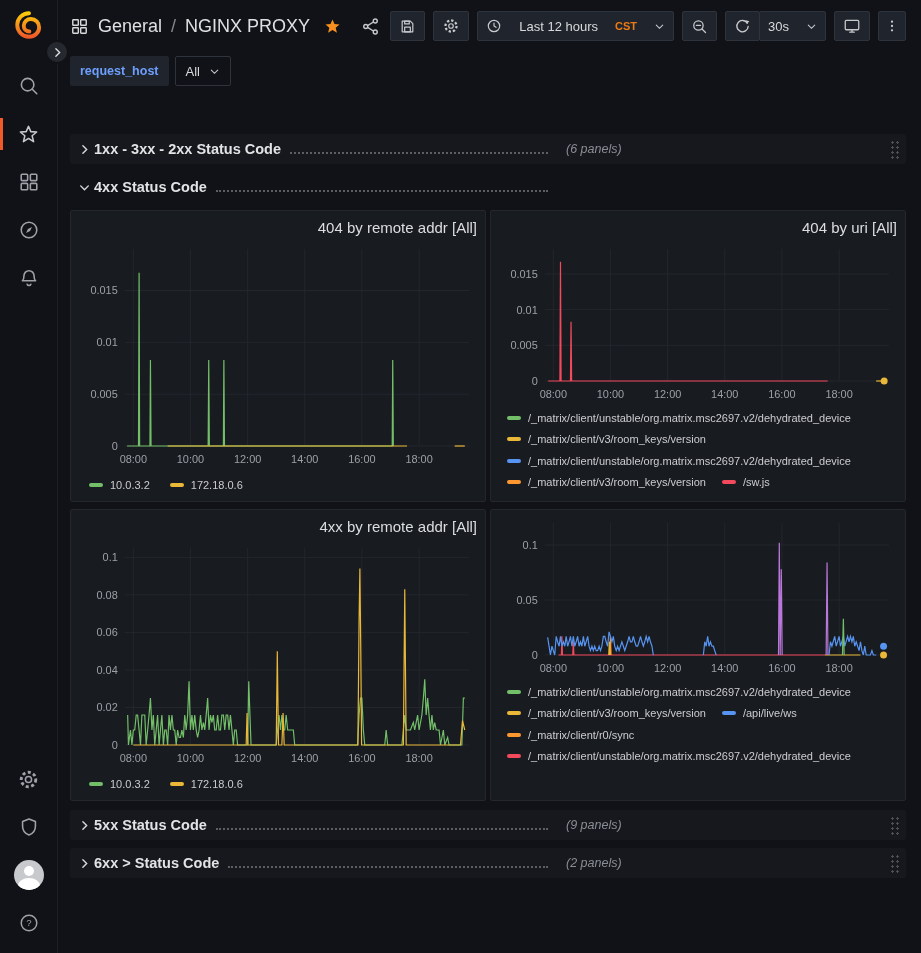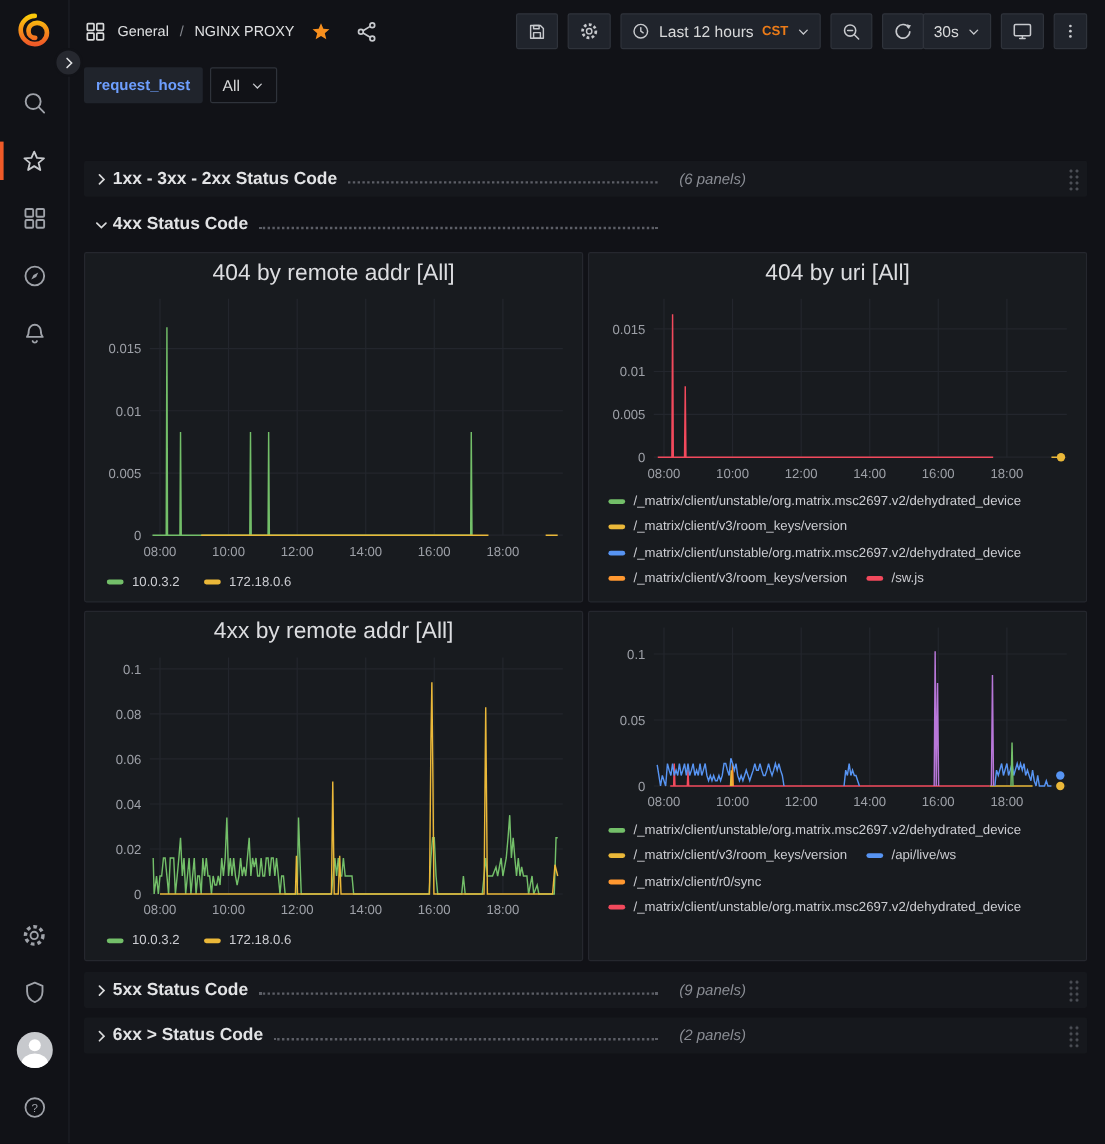--- a/index.html
+++ b/index.html
@@ -33,27 +33,27 @@
   .side-bottom { margin-top:auto; display:flex; flex-direction:column; align-items:center; width:100%; padding-bottom:6px; }
   .avatar { width:30px; height:30px; border-radius:50%; overflow:hidden; background:#c7c9cd; position:relative; }
   .avatar .head { position:absolute; left:10px; top:6px; width:10px; height:10px; border-radius:50%; background:#fff; }
   .avatar .body { position:absolute; left:4px; top:18px; width:22px; height:16px; border-radius:50%; background:#fff; }
 
   
   .main { flex:1; display:flex; flex-direction:column; padding:0 15px 0 12px; min-width:0; }
 
   
   .topbar { height:52px; flex:none; display:flex; align-items:center; }
-  .crumb { display:flex; align-items:center; gap:9px; font-size:12px; color:#dfe0e2; }
+  .crumb { display:flex; align-items:center; gap:9px; font-size:18px; color:#dfe0e2; }
   .crumb-sep { color:#85888f; }
   .star-fav { margin-left:4px; }
   .share-ic { margin-left:10px; cursor:pointer; }
   .tb-right { margin-left:auto; display:flex; align-items:center; gap:8px; }
   .tb-btn {
-    display:flex; align-items:center; gap:7px; height:30px; padding:0 8px;
+    display:flex; align-items:center; gap:17px; height:30px; padding:0 8px;
     background:#20242c; border:1px solid #2f333b; border-radius:2px;
     color:#d8d9da; font-size:13px; cursor:pointer; white-space:nowrap;
   }
   .tb-btn .tz { color:#eb7b18; font-size:11px; font-weight:700; }
   .btn-group { display:flex; }
   .btn-group .tb-btn + .tb-btn { margin-left:-1px; }
   .kebab-btn { padding:0 5px; }
 
   
   .varbar { height:38px; flex:none; display:flex; align-items:center; gap:10px; margin-bottom:4px; }
@@ -86,21 +86,21 @@
     background-image:radial-gradient(circle, #4c4f56 1.2px, transparent 1.4px);
     background-size:5px 5px; background-position:0 0;
   }
 
   
   .panel-grid { display:grid; grid-template-columns:1fr 1fr; gap:7px 4px; margin-bottom:9px; }
   .panel {
     background:#181b1f; border:1px solid #25272e; border-radius:2px;
     padding:5px 8px 3px; display:flex; flex-direction:column; overflow:hidden;
   }
-  .panel-title { text-align:center; font-size:19px; font-weight:500; color:#dcdde0; height:25px; line-height:24px; cursor:pointer; }
+  .panel-title { text-align:right; font-size:15px; font-weight:500; color:#dcdde0; height:25px; line-height:24px; cursor:pointer; }
   svg.chart { display:block; width:100%; }
   svg.chart text { fill:#9da0a7; font-size:11px; font-family:"Liberation Sans", sans-serif; }
   .legend-inline { height:26px; display:flex; gap:20px; align-items:center; padding-left:10px; overflow:hidden; }
   .legend-wrap { height:86px; display:flex; flex-wrap:wrap; column-gap:16px; align-content:flex-start; overflow:hidden; padding-left:8px; }
   .lg-item { display:flex; align-items:center; gap:7px; height:21.5px; font-size:11px; color:#cbccd1; white-space:nowrap; cursor:pointer; }
   .lg-sw { width:14px; height:4px; border-radius:2px; flex:none; }
 
   .ic { display:block; }
 </style>
 </head>

